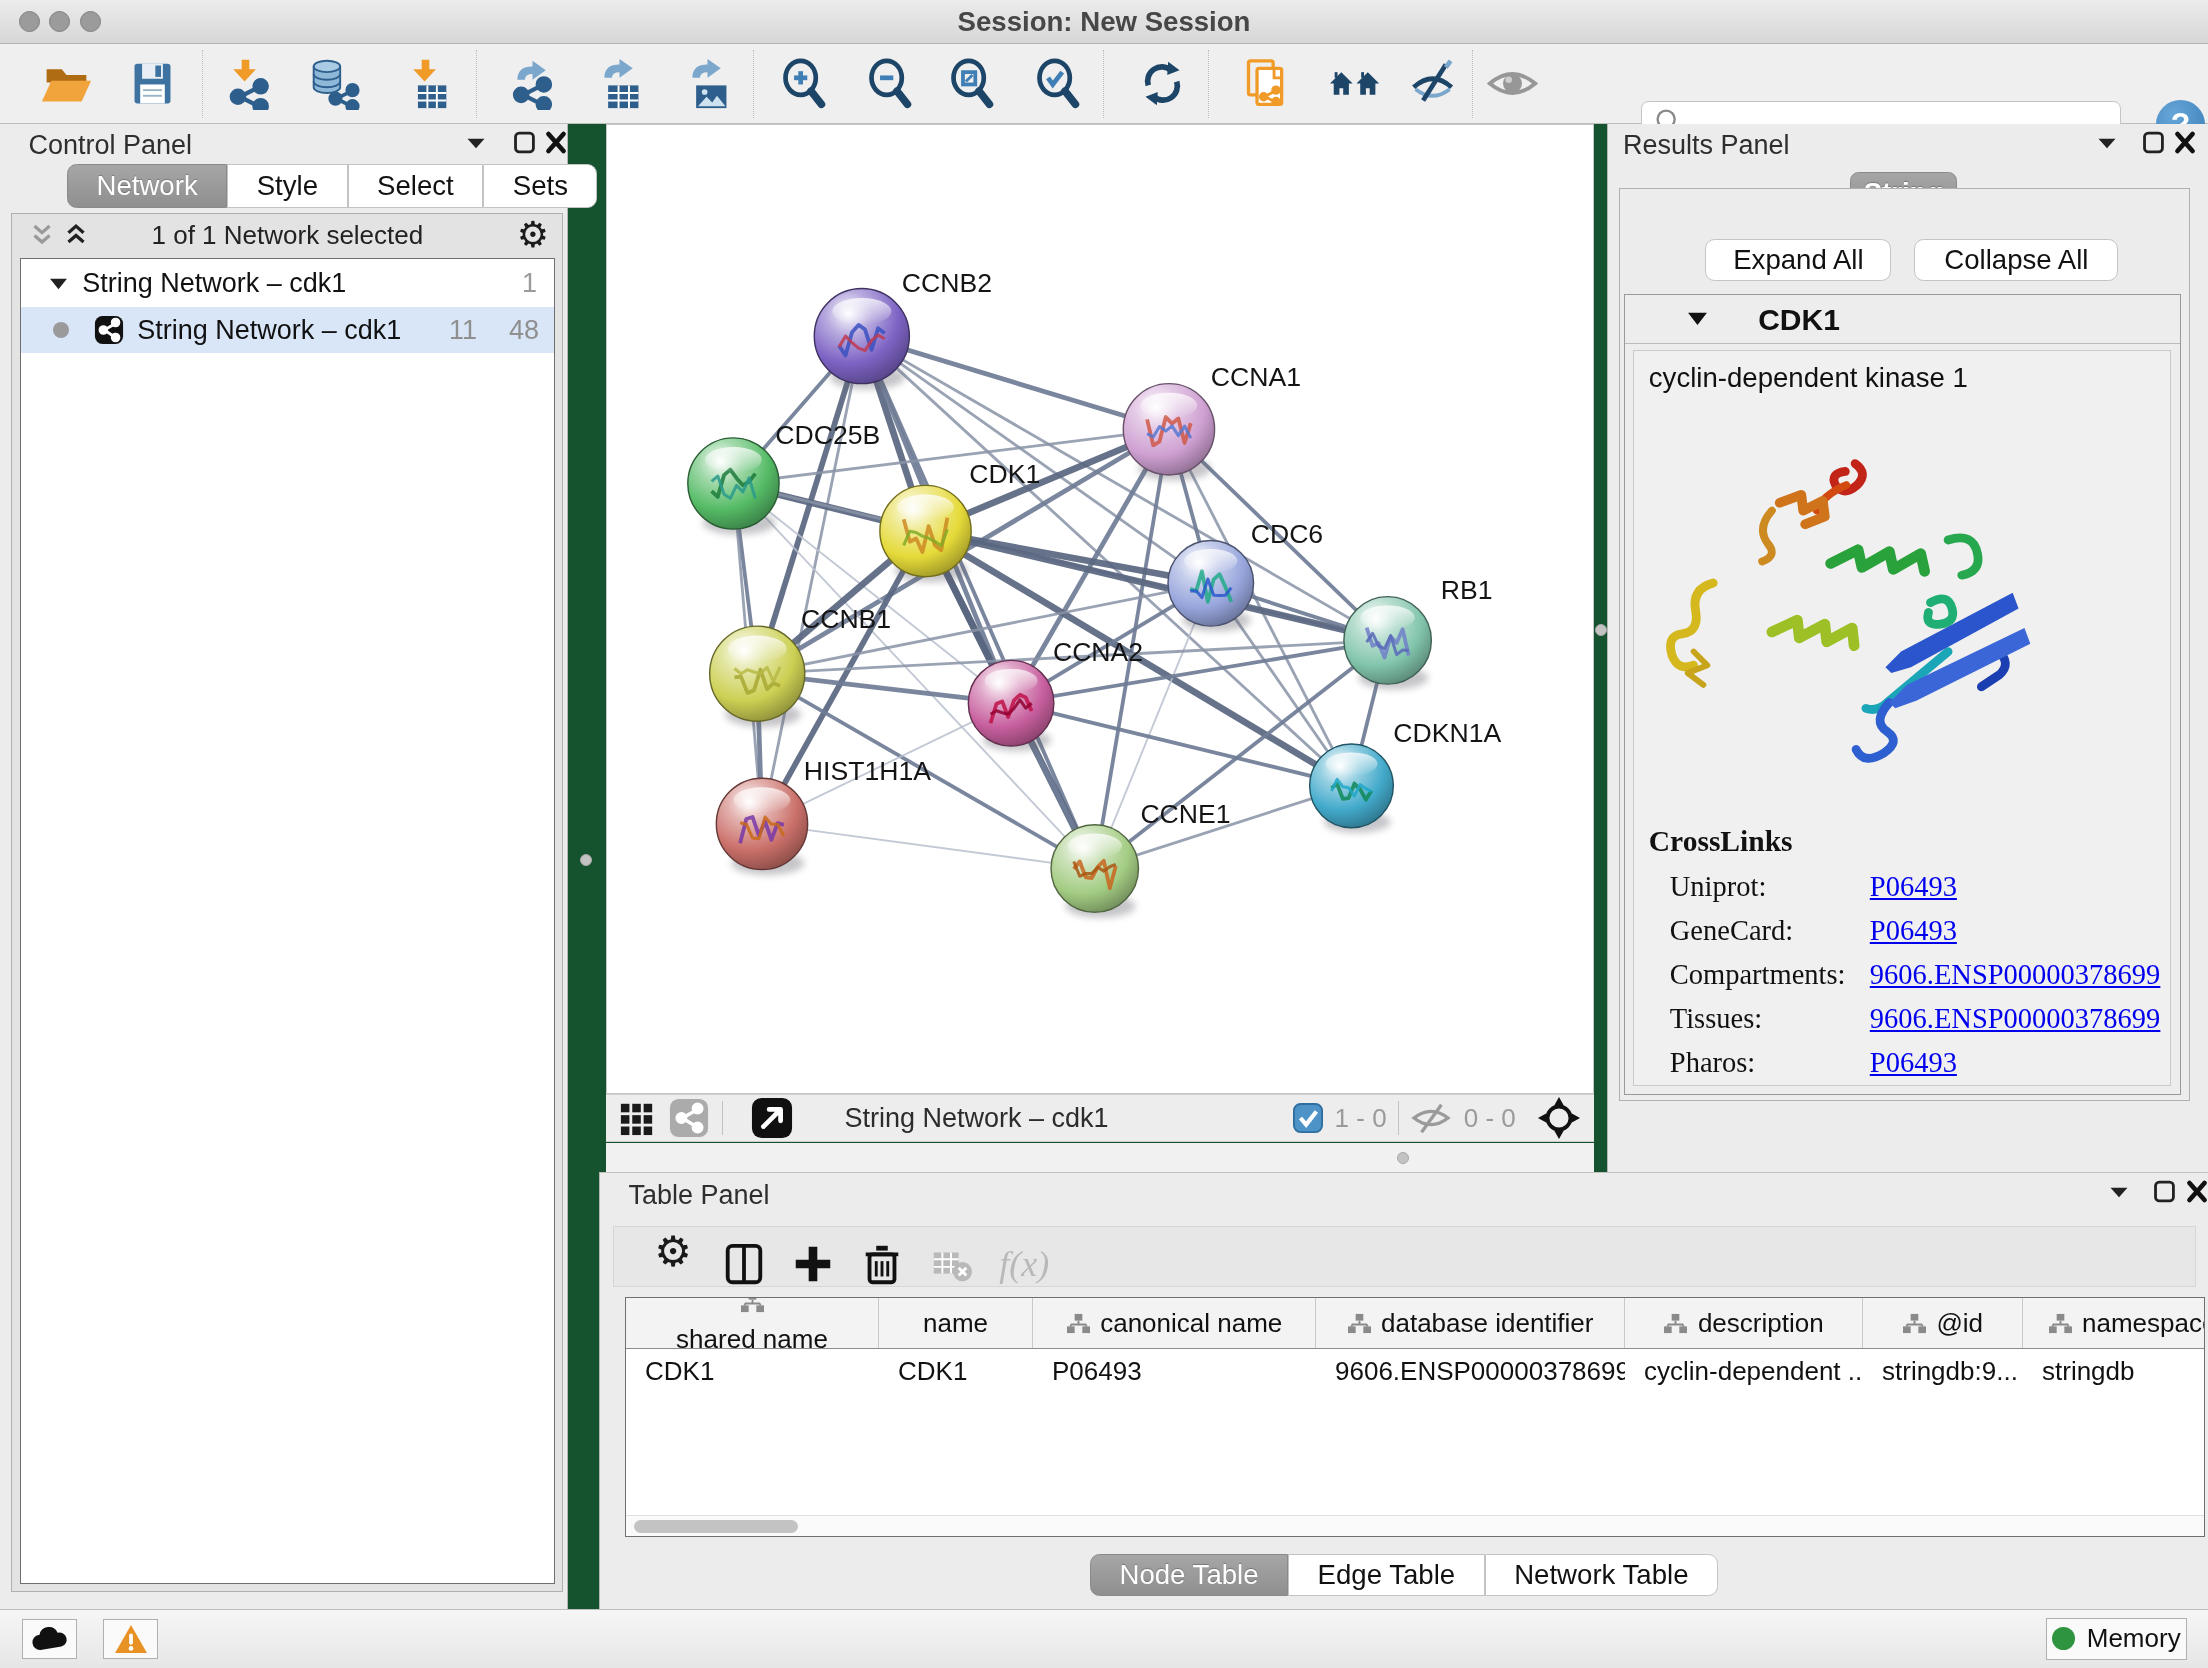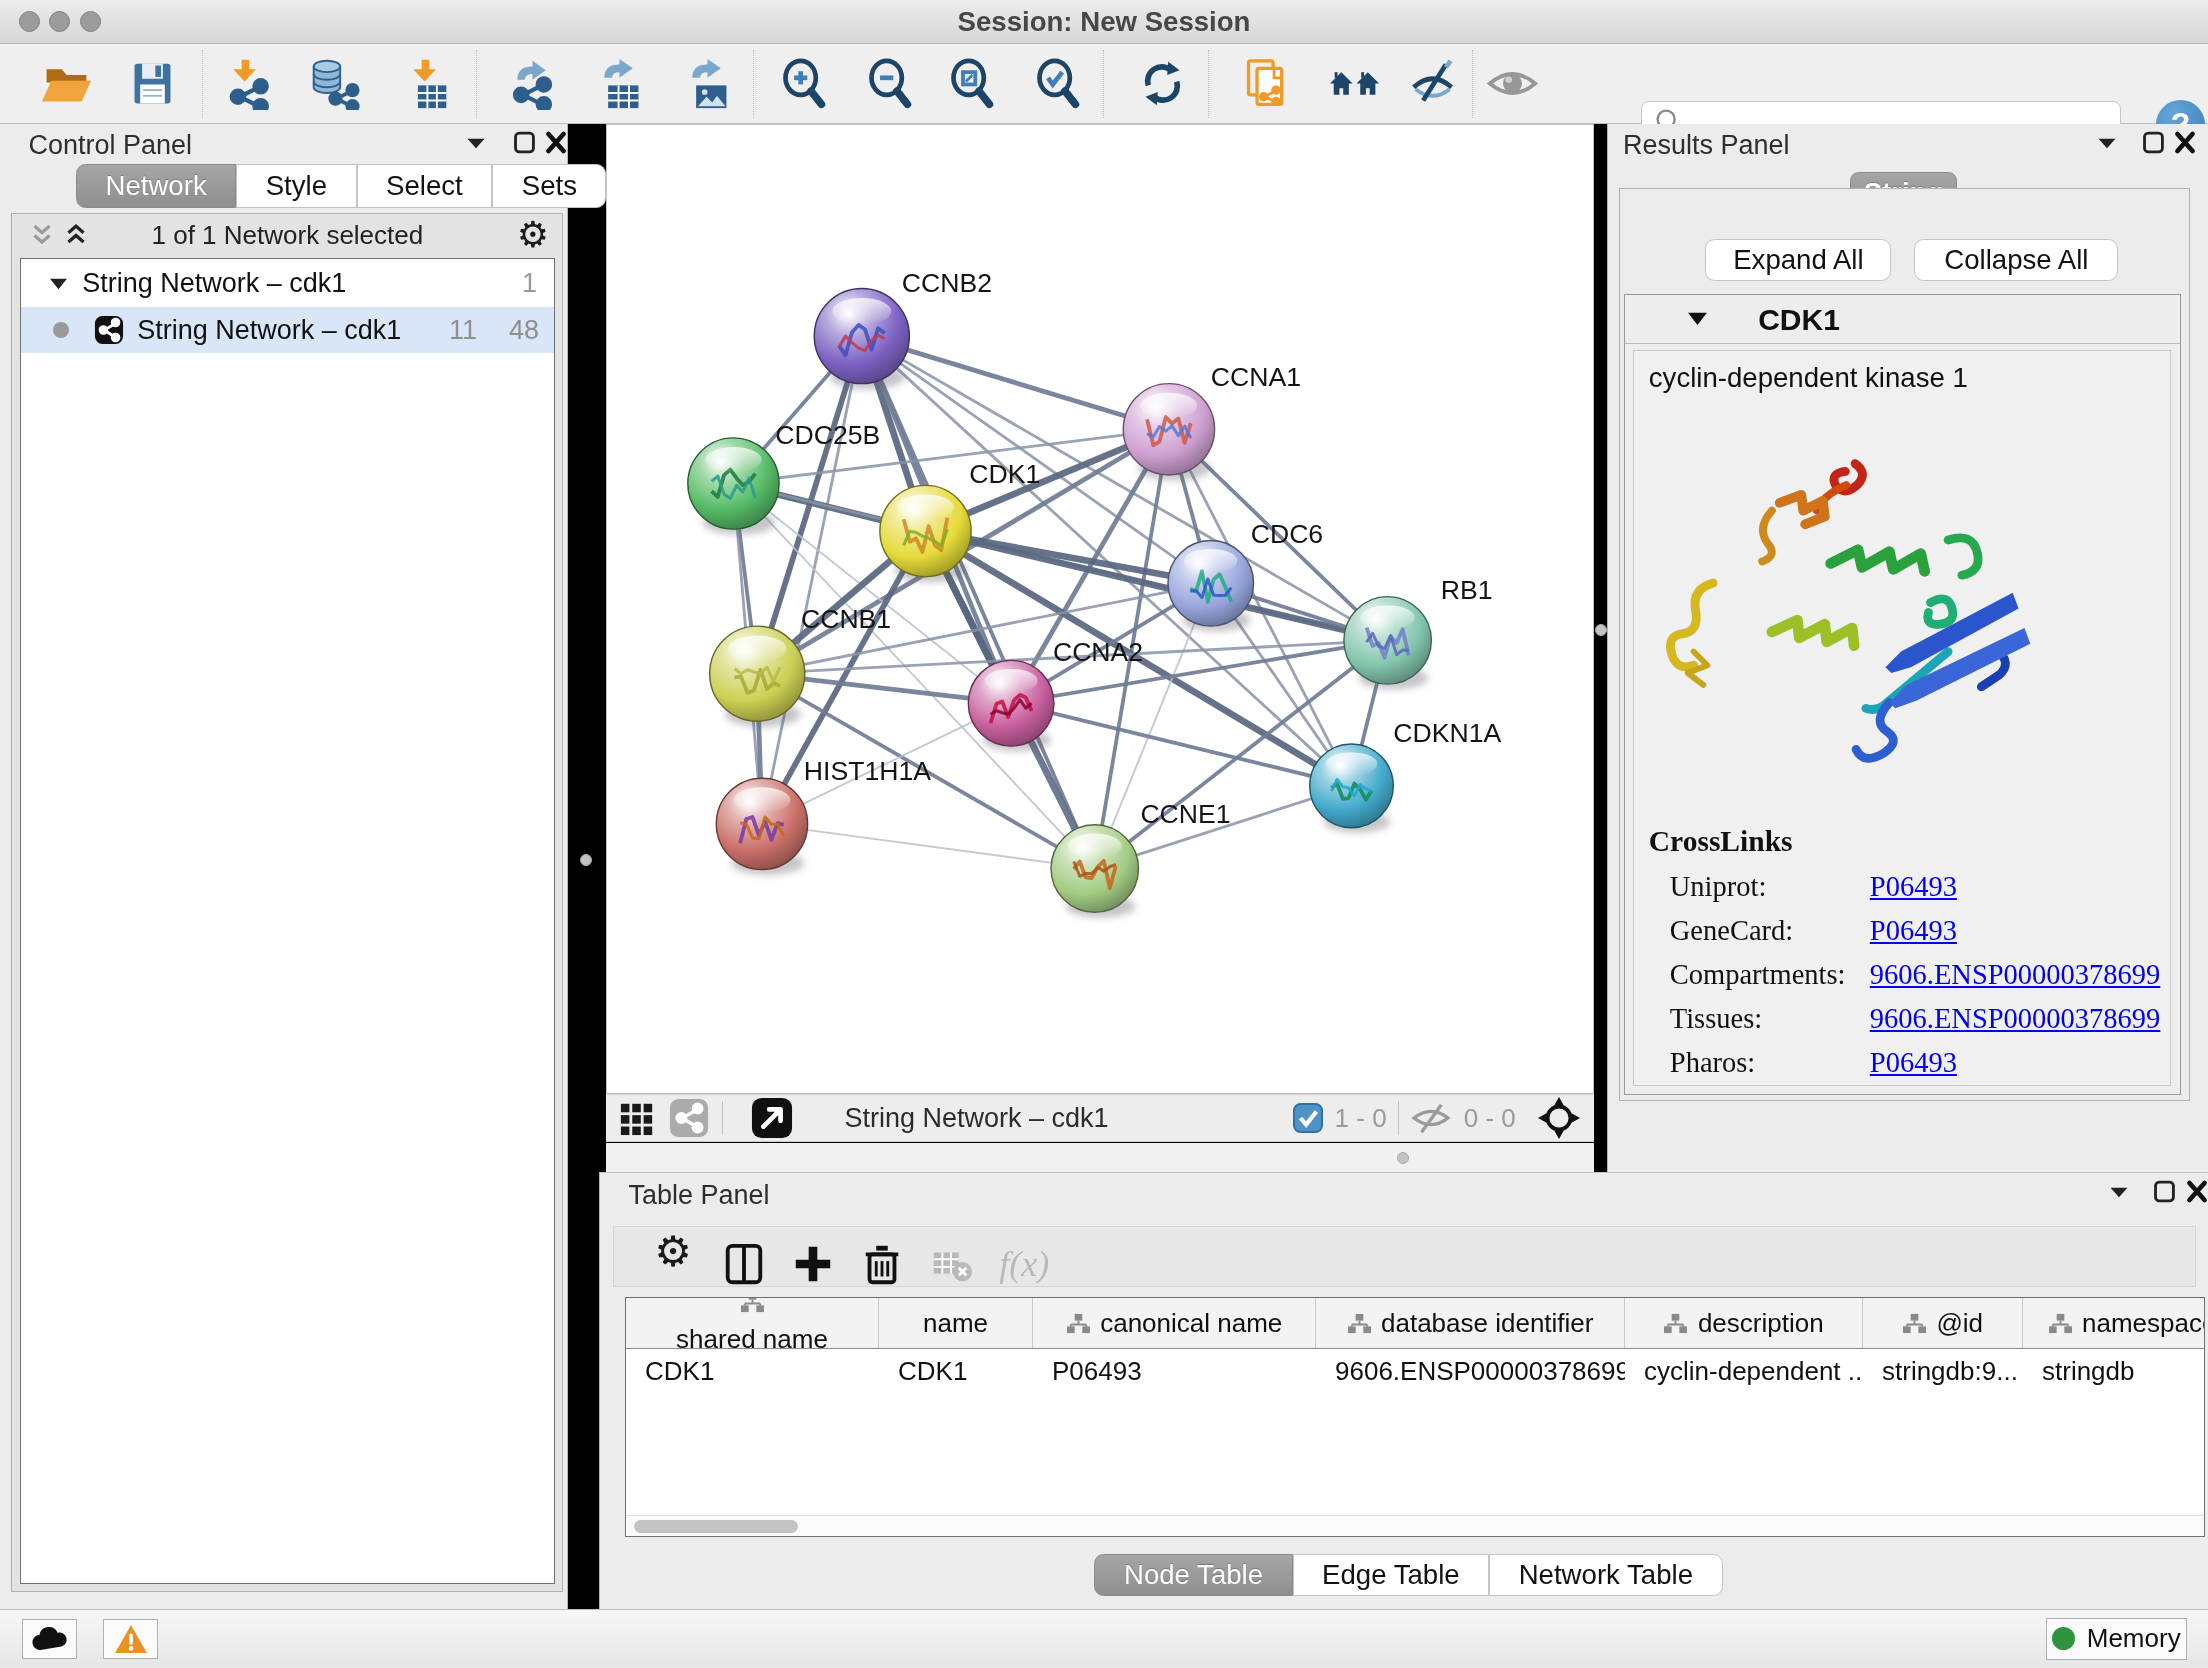--- a/index.html
+++ b/index.html
@@ -1,17 +1,17 @@
 <!DOCTYPE html>
 <html style="font-size:15px"><head>
 <meta charset="utf-8">
 <style>
 * { margin:0; padding:0; box-sizing:border-box; }
 body { font-family:"Liberation Sans", sans-serif; background:#d0d0d0; }
-.window { position:relative; width:2208px; height:1668px; background:#000000; overflow:hidden; }
+.window { position:relative; width:2208px; height:1668px; background:#14532d; overflow:hidden; }
 
 
 .titlebar { position:absolute; left:0; top:0; width:2208px; height:44px;
   background:linear-gradient(#ececec,#d6d6d6); border-bottom:1px solid #b3b3b3; }
 .tl-dot { position:absolute; top:11.4px; width:21px; height:21px; border-radius:50%;
   background:#9b9b9b; border:1px solid #7f7f7f; }
 .title-text { position:absolute; left:0; right:0; top:0; height:44px; line-height:44px;
   text-align:center; font-size:27.6px; font-weight:600; color:#474747; }
 
 
@@ -29,21 +29,21 @@
   background:radial-gradient(circle at 35% 30%, #66a6d8, #3a7cb8); color:#fff; font-size:32px;
   font-weight:bold; text-align:center; line-height:49px; }
 
 
 .panel-title { font-size:27px; color:#2e2e2e; }
 .win-ico { position:absolute; top:5.7px; width:32px; height:25px; }
 .win-ico svg { width:32px; height:25px; }
 .pill-tab { height:44px; line-height:42px; padding:0 28.5px; font-size:27.6px; background:#fff;
   border:1px solid #c3c3c3; color:#111; }
 .pill-tab.sel { background:linear-gradient(#a6a6a6,#8f8f8f); color:#fff;
-  text-shadow:0 -1px 1px rgba(0,0,0,.25); border-color:#8a8a8a;margin-left:9px; }
+  text-shadow:0 -1px 1px rgba(0,0,0,.25); border-color:#8a8a8a; }
 .pill-tab:first-child { border-radius:9.5px 0 0 9.5px; }
 .pill-tab:last-child { border-radius:0 9.5px 9.5px 0; }
 
 
 .control-panel { position:absolute; left:0; top:124px; width:568px; height:1486px;
   background:#ececec; border-right:1px solid #b5b5b5; }
 .cp-header { position:absolute; left:28.5px; top:3.8px; height:34px; line-height:34px; }
 .cp-tabs { position:absolute; left:67px; top:40px; display:flex; }
 .cp-inner { position:absolute; left:11.4px; top:89px; width:552px; height:1379px;
   background:#e3e3e3; border:1px solid #b0b0b0; }

